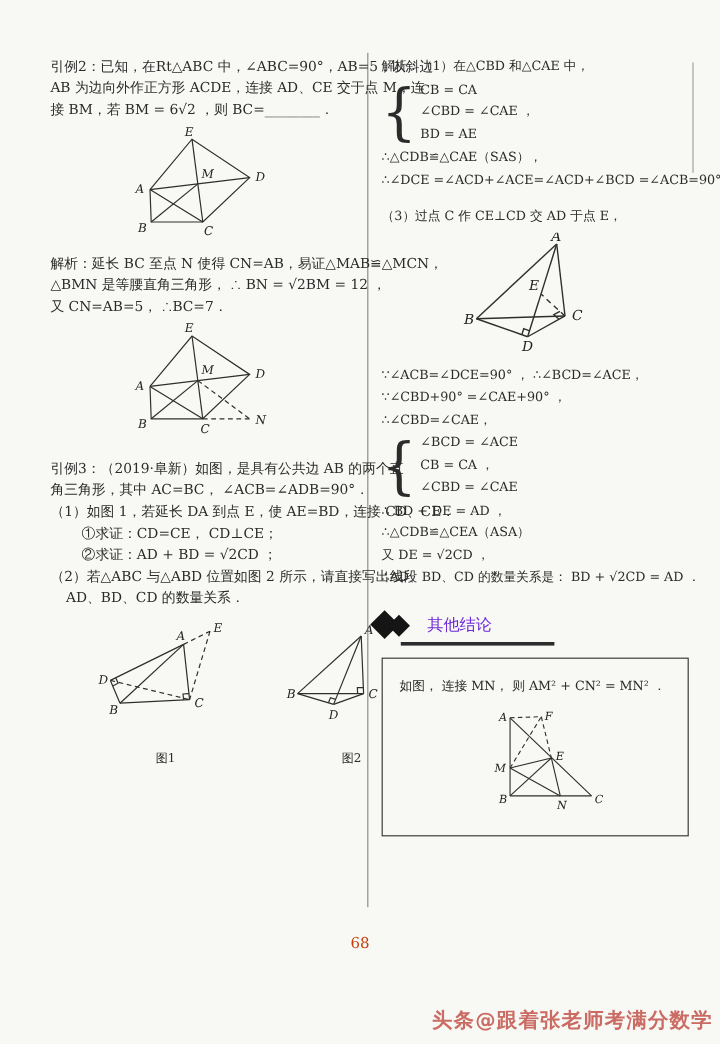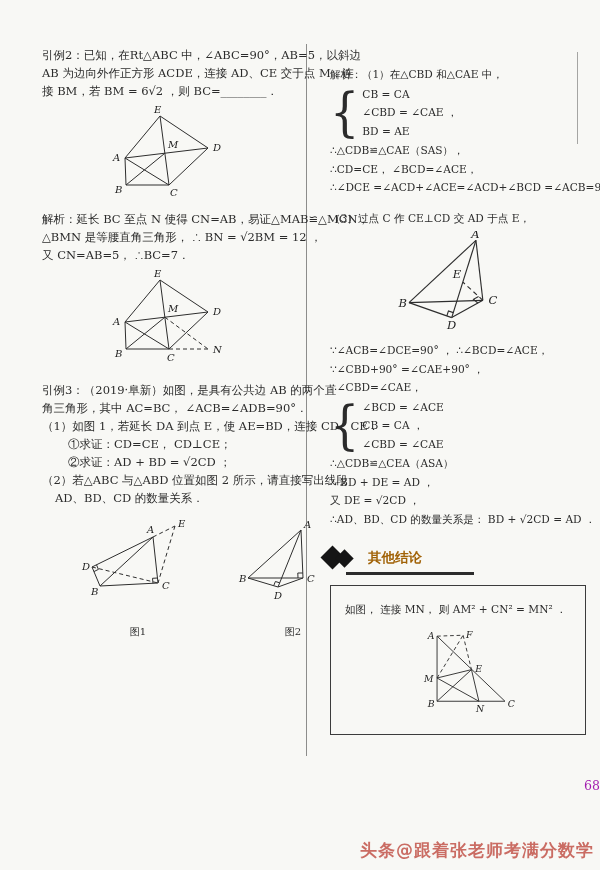--- a/index.html
+++ b/index.html
@@ -1,45 +1,45 @@
 <!DOCTYPE html>
 <html><head>
 <meta charset="utf-8">
 <style>
   html,body{margin:0;padding:0;background:#e9e9e7;}
   .page{position:relative;width:600px;height:870px;background:#f8f8f5;
         font-family:"DejaVu Serif","Liberation Serif",serif;color:#2b2b2b;overflow:hidden;}
   .divider{position:absolute;left:306px;top:44px;width:1px;height:712px;background:#8d8d8b;}
   .edge-line{position:absolute;left:577px;top:52px;width:1px;height:92px;background:#a5a5a3;}
   .col-left{position:absolute;left:42px;top:46px;width:262px;}
-  .col-right{position:absolute;left:330px;top:46px;width:256px;margin-top:19px;}
+  .col-right{position:absolute;left:318px;top:46px;width:256px;}
   .tline{font-size:11.5px;line-height:18px;white-space:nowrap;}
   .rline{font-size:10.6px;line-height:18.5px;white-space:nowrap;}
   .indent1{padding-left:26px;}
   .indent2{padding-left:13px;} .gap-m{height:12px;}
   .fig{text-align:center;margin:4px 0 2px 0;}
   .fig svg{display:inline-block;}
   .figlab{font:italic 10px "DejaVu Serif",serif;fill:#222;}
   .bracket-row{display:flex;align-items:center;margin:1px 0 1px 0;}
   .brace{font-size:46px;font-weight:400;line-height:1;margin-right:3px;transform:scaleY(1.12);color:#2b2b2b;}
   .figrow{display:flex;gap:30px;margin:8px 0 0 26px;align-items:flex-end;}
   .figblock{text-align:center;}
   .caption{font-size:10px;margin-top:1px;}
   .other-head{display:flex;align-items:center;gap:10px;margin:18px 0 0 -8px;}
   .diamond-ico{position:relative;width:36px;height:24px;flex:0 0 auto;}
   .diamond-ico i{position:absolute;display:block;background:#151515;}
   .diamond-ico .d1{width:17px;height:17px;left:2px;top:3px;transform:rotate(45deg);}
   .diamond-ico .d2{width:13px;height:13px;left:16px;top:6px;transform:rotate(45deg);}
-  .other-title{font-weight:bold;font-size:13.5px;font-family:"DejaVu Sans","Liberation Sans",sans-serif;color:#a16207;}
+  .other-title{font-weight:normal;font-size:13.5px;font-family:"DejaVu Sans","Liberation Sans",sans-serif;color:#6d28d9;}
   .head-underline{width:128px;height:3px;background:#2c2c2c;margin:2px 0 0 16px;}
   .concl-box{border:1.5px solid #3c3c3c;margin-top:10px;padding:14px 0 12px 14px;}
   .concl-box .rline{margin-bottom:2px;}
   .boxfig{margin:6px 0 0 36px;}
-  .page-number{position:absolute;left:0;right:0;top:778px;text-align:right;
-               font-size:12.5px;color:#a21caf;}
+  .page-number{position:absolute;left:0;right:0;top:778px;text-align:center;
+               font-size:12.5px;color:#c2410c;}
   .watermark{position:absolute;right:6px;bottom:8px;font-size:17px;font-weight:bold;
              color:#c2544a;font-family:"DejaVu Sans","Liberation Sans",sans-serif;
              letter-spacing:1px;opacity:.85;text-align:right;}
 </style>
 </head>
 <body>
 
 <div class="page">
   <div class="divider"></div>
   <div class="edge-line"></div>
@@ -146,21 +146,20 @@
       <span class="brace">{</span>
       <div>
         <div class="rline">CB = CA</div>
         <div class="rline">∠CBD = ∠CAE ，</div>
         <div class="rline">BD = AE</div>
       </div>
     </div>
 
     <div>
       <div class="rline">∴△CDB≌△CAE（SAS），</div>
-      <div class="rline">∴CD=CE， ∠BCD=∠ACE，</div>
       <div class="rline">∴∠DCE =∠ACD+∠ACE=∠ACD+∠BCD =∠ACB=90°，</div>
     </div>
 
     <div class="gap-m"></div>
     <div class="rline">（3）过点 C 作 CE⊥CD 交 AD 于点 E，</div>
 
     <div class="fig" style="text-align:left;margin-left:34px;"><svg viewBox="0 0 130 90" width="150" height="104">
           <path d="M97 8 L39 62" fill="none" stroke="#2e2e2e" stroke-width="1"></path>
           <path d="M97 8 L103 60" fill="none" stroke="#2e2e2e" stroke-width="1"></path>
           <path d="M39 62 L103 60" fill="none" stroke="#2e2e2e" stroke-width="1"></path>
@@ -186,22 +185,22 @@
     <div class="bracket-row">
       <span class="brace">{</span>
       <div>
         <div class="rline">∠BCD = ∠ACE</div>
         <div class="rline">CB = CA ，</div>
         <div class="rline">∠CBD = ∠CAE</div>
       </div>
     </div>
 
     <div>
+      <div class="rline">∴ BD + DE = AD ，</div>
       <div class="rline">∴△CDB≌△CEA（ASA）</div>
-      <div class="rline">∴ BD + DE = AD ，</div>
       <div class="rline">又 DE = √2CD ，</div>
       <div class="rline">∴AD、BD、CD 的数量关系是： BD + √2CD = AD ．</div>
     </div>
 
     <div class="other-head">
       <span class="diamond-ico">
           <i class="d1"></i>
           <i class="d2"></i>
         </span>
       <span class="other-title">其他结论</span>

